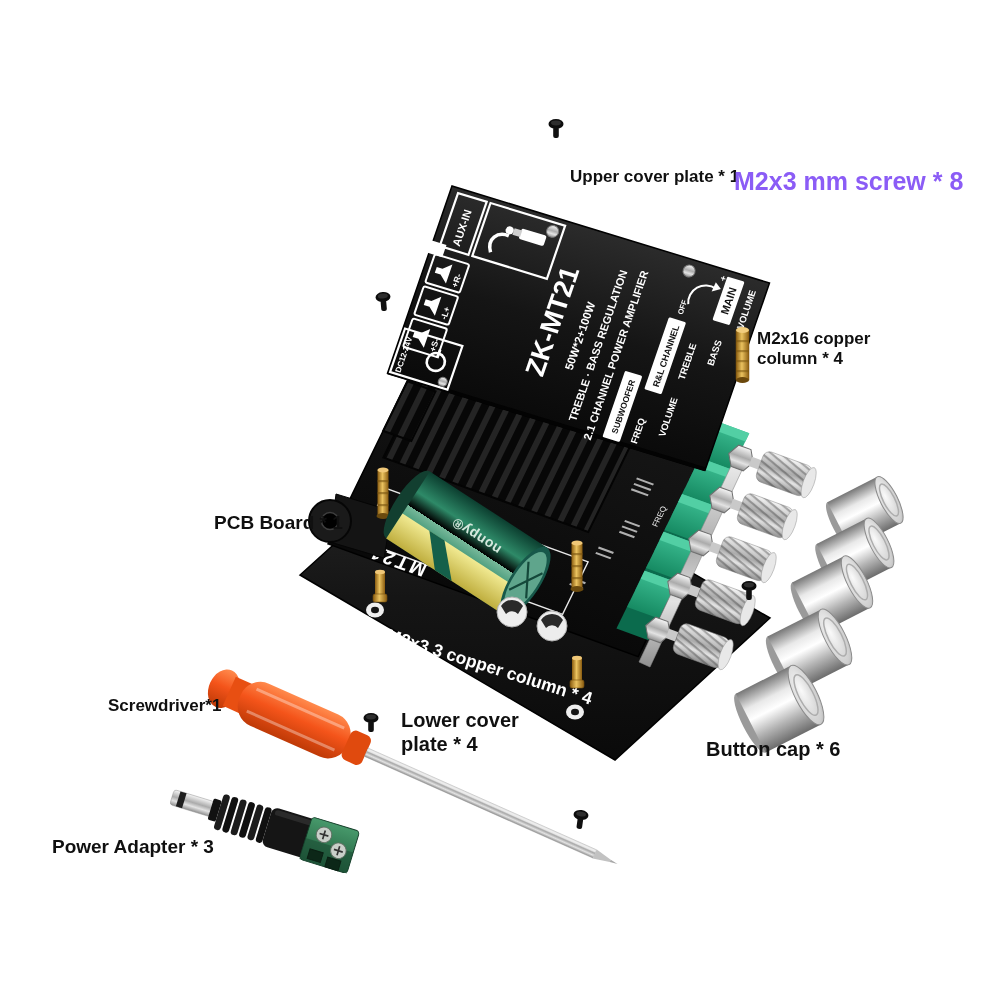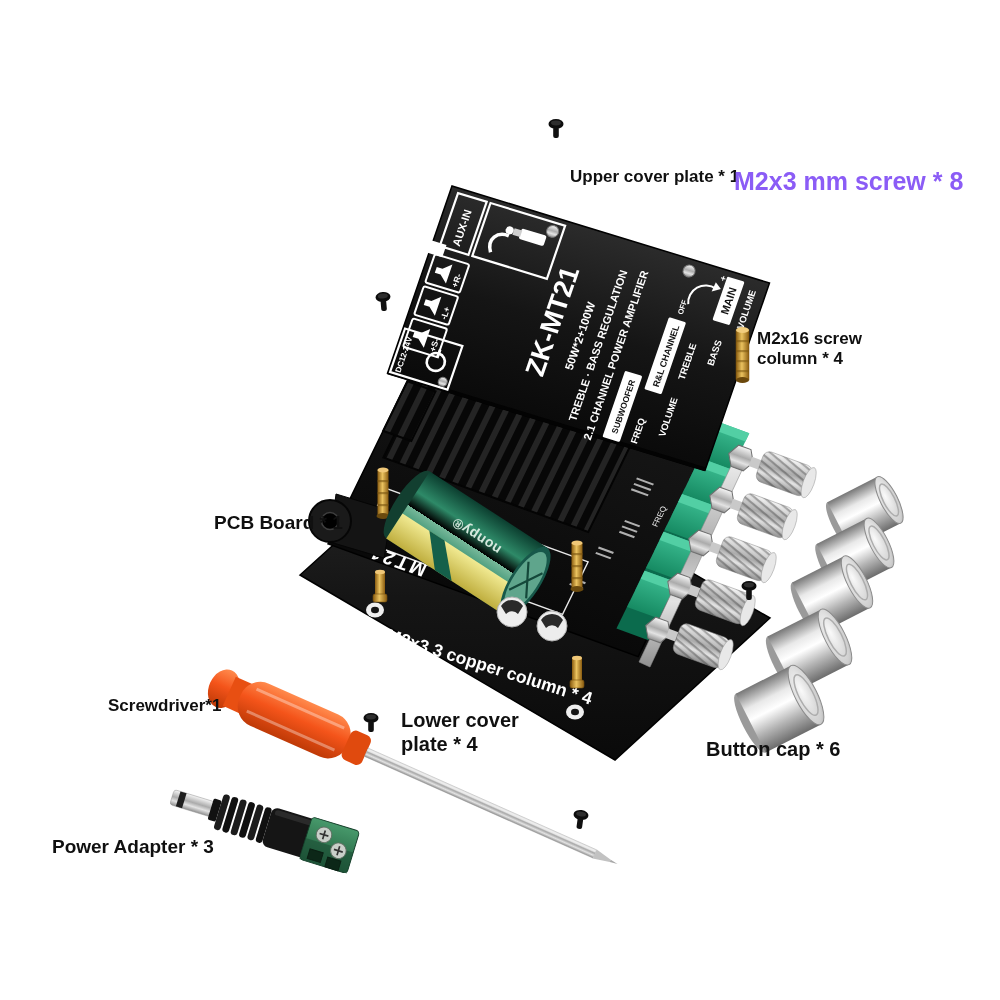--- a/index.html
+++ b/index.html
@@ -429,21 +429,21 @@
       <rect x="-62" y="-33" width="62" height="66" fill="url(#capSteelV)"></rect>
       <ellipse cx="0" cy="0" rx="10.9" ry="33" fill="url(#faceG)" stroke="#8b8b8b"></ellipse>
       <ellipse cx="0" cy="0" rx="7.2" ry="22.4" fill="none" stroke="#adadad" stroke-width="1.5"></ellipse>
     </g>
   </g>
 </svg>
 
 <div class="callout" id="lbl-upper">Upper cover plate * 1</div>
 <div class="callout" id="lbl-screw">M2x3 mm screw * 8</div>
 <div class="callout" id="lbl-m2x16">
-  <span class="ln">M2x16 screw</span>
+  <span class="ln">M2x16 copper</span>
   <span class="ln">column * 4</span>
 </div>
 <div class="callout" id="lbl-pcb">PCB Board * 1</div>
 <div class="callout" id="lbl-lower">
   <span class="ln">Lower cover</span>
   <span class="ln">plate * 4</span>
 </div>
 <div class="callout" id="lbl-screwdriver">Screwdriver*1</div>
 <div class="callout" id="lbl-power">Power Adapter * 3</div>
 <div class="callout" id="lbl-buttoncap">Button cap * 6</div>

